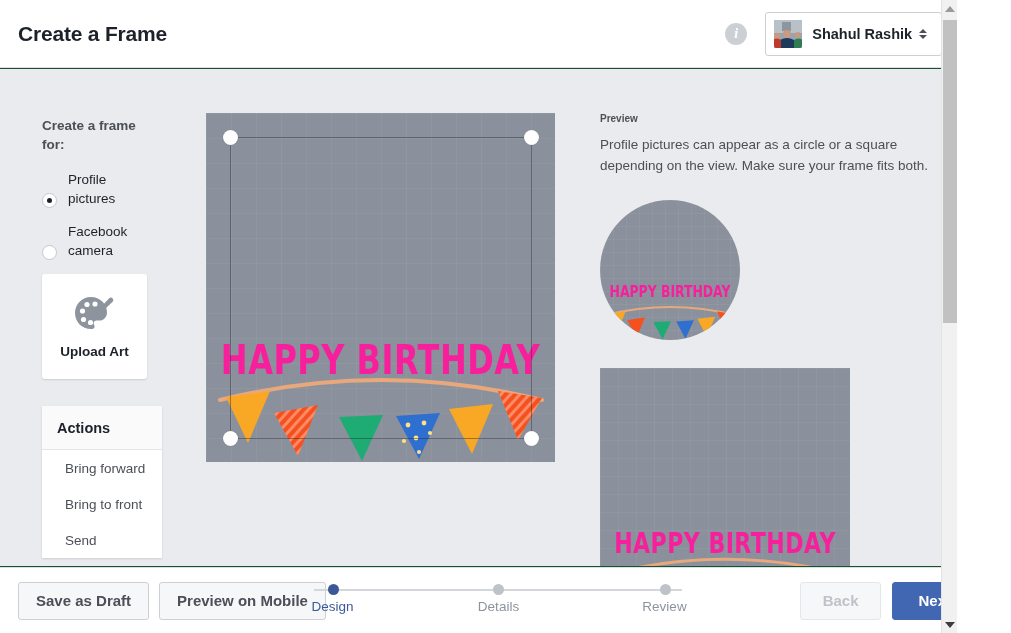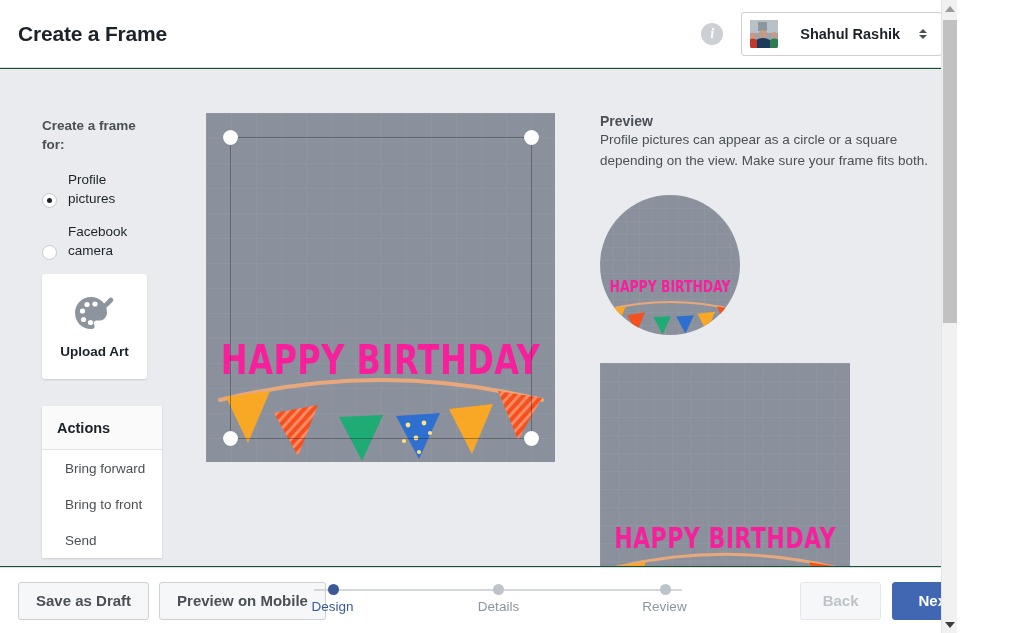--- a/index.html
+++ b/index.html
@@ -64,21 +64,20 @@
   }
   .user-chip {
     display: flex;
     align-items: center;
     border: 1px solid #ccd0d5;
     border-radius: 3px;
     background: #ffffff;
     height: 44px;
     padding: 0 14px 0 8px;
     cursor: pointer;
-    gap: 12px;
   }
   .avatar {
     width: 28px; height: 28px;
     border-radius: 2px;
     margin-right: 10px;
     flex: 0 0 auto;
     overflow: hidden;
     background: #8c9aa8;
     position: relative;
   }
@@ -259,23 +258,24 @@
   }
   .canvas-wrap .bday-text { top: 228px; font-size: 32px; }
 
   
   .preview {
     position: absolute;
     top: 44px; left: 600px;
     width: 350px;
   }
   .preview-title {
-    font-size: 14px;
+    font-size: 10px;
     font-weight: bold;
     color: #4b4f56;
+    margin-bottom: 10px;
   }
   .preview-desc {
     font-size: 13.5px;
     color: #4b4f56;
     line-height: 21px;
     width: 335px;
   }
   .circle-preview {
     margin-top: 24px;
     width: 140px; height: 140px;

